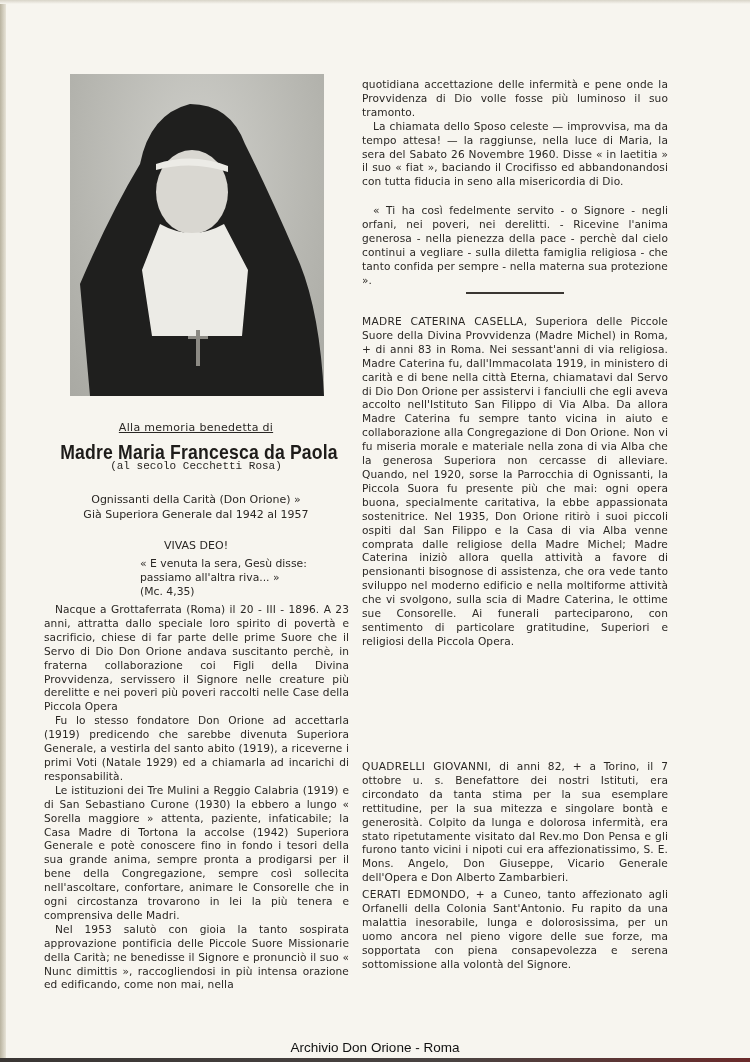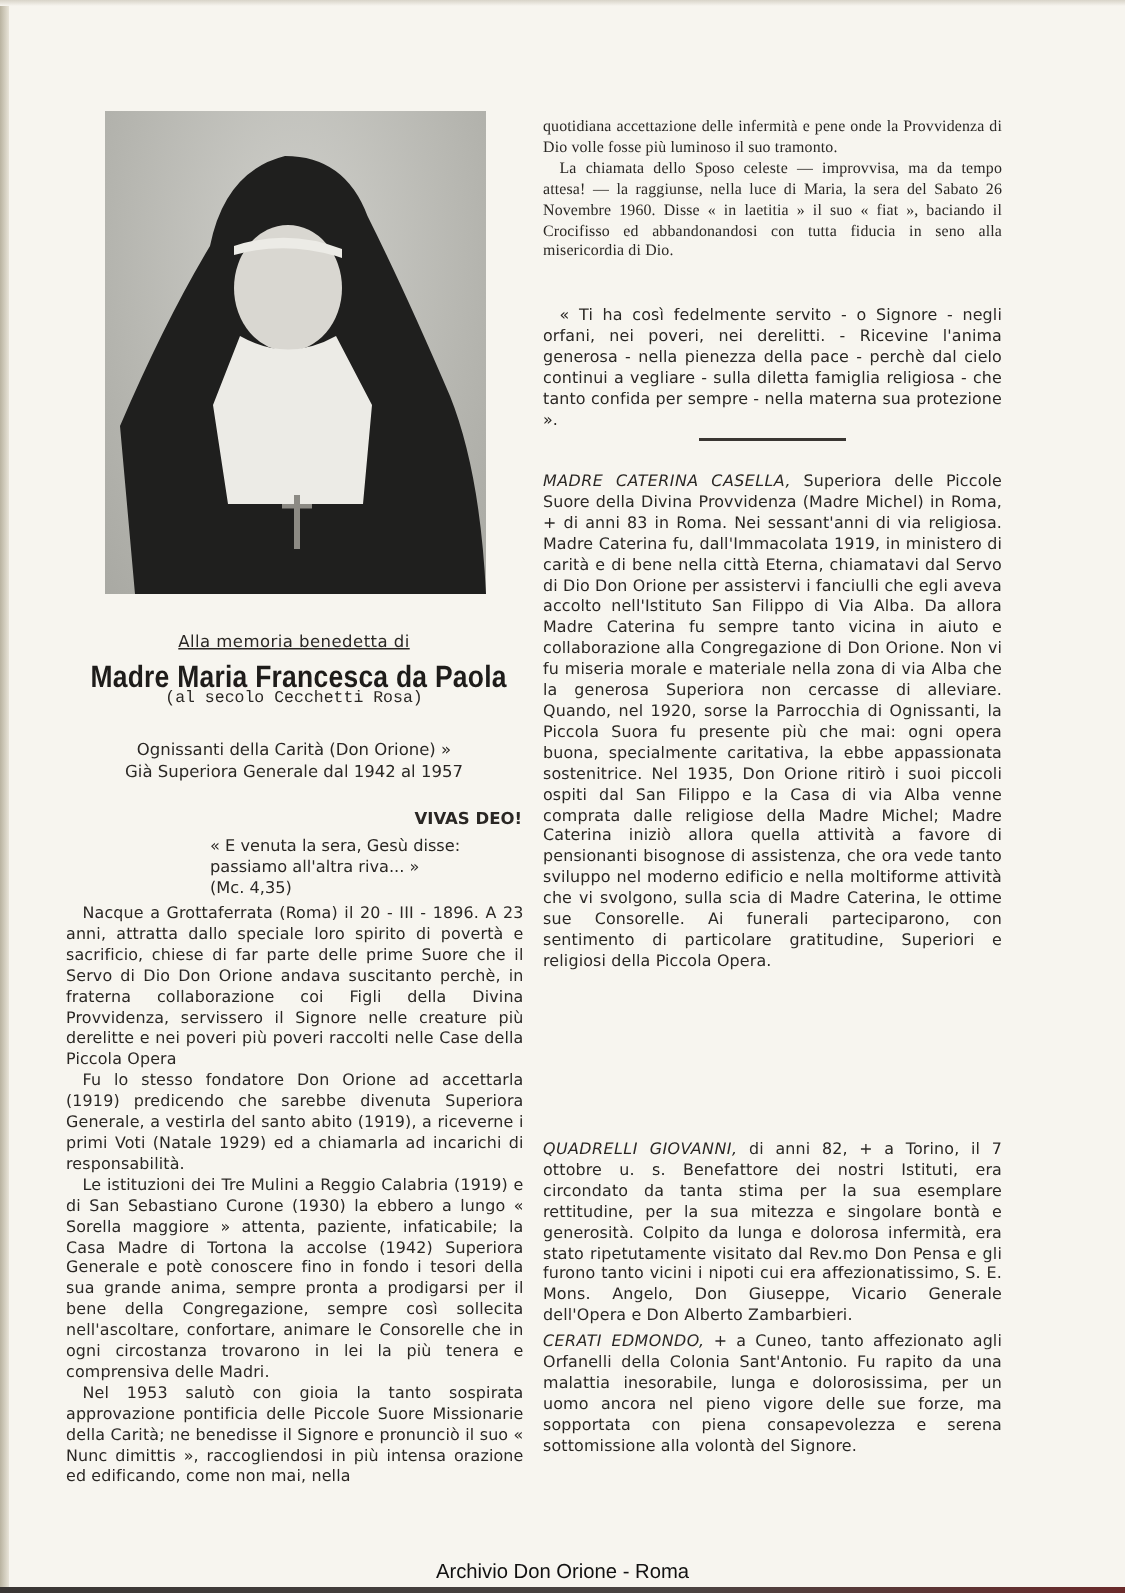--- a/index.html
+++ b/index.html
@@ -39,47 +39,47 @@
     .secolo {
       position: absolute; left: 44px; top: 460px; width: 304px;
       text-align: center; font-size: 11px; font-family: Liberation Mono, monospace;
     }
     .vicaria {
       position: absolute; left: 44px; top: 493px; width: 304px;
       text-align: center; font-size: 11px; line-height: 14.5px;
     }
     .vivas {
       position: absolute; left: 44px; top: 539px; width: 304px;
-      text-align: right; font-size: 11px; font-weight: bold;
+      text-align: center; font-size: 11px; font-weight: normal;
     }
     .quote {
       position: absolute; left: 140px; top: 557px; width: 208px;
       font-size: 10.8px; line-height: 14.2px;
     }
     .quote-ref { text-align: left; }
 
     .text {
       font-size: 10.6px; line-height: 13.9px; text-align: justify;
       letter-spacing: 0.1px;
     }
     .text p { margin: 0; text-indent: 11px; }
     .text p.noindent { text-indent: 0; }
 
     .left-body { position: absolute; left: 44px; top: 603px; width: 305px; }
 
-    .r1 { position: absolute; left: 362px; top: 78px; width: 306px; font-family: Liberation Serif, serif; }
+    .r1 { position: absolute; left: 362px; top: 78px; width: 306px; }
     .r-prayer { position: absolute; left: 362px; top: 204px; width: 306px; }
     .divider {
       position: absolute; left: 466px; top: 292px; width: 98px; height: 2px;
       background: #3a3632;
     }
     .r-casella { position: absolute; left: 362px; top: 315px; width: 306px; }
     .r-quadrelli { position: absolute; left: 362px; top: 760px; width: 306px; }
     .r-cerati { position: absolute; left: 362px; top: 888px; width: 306px; }
-    .caps { letter-spacing: 0.3px; font-style: italic; }
+    .caps { letter-spacing: 0.3px; }
 
     .footer {
       position: absolute; left: 0; top: 1040px; width: 750px; text-align: center;
       font-family: "Liberation Sans", sans-serif; font-size: 13.5px; color: #111;
     }
     .bottom-edge {
       position: absolute; left: 0; top: 1058px; width: 750px; height: 4px;
       background: linear-gradient(90deg, #3a3634 0%, #4a4442 60%, #6a2a2a 100%);
     }
   </style>

